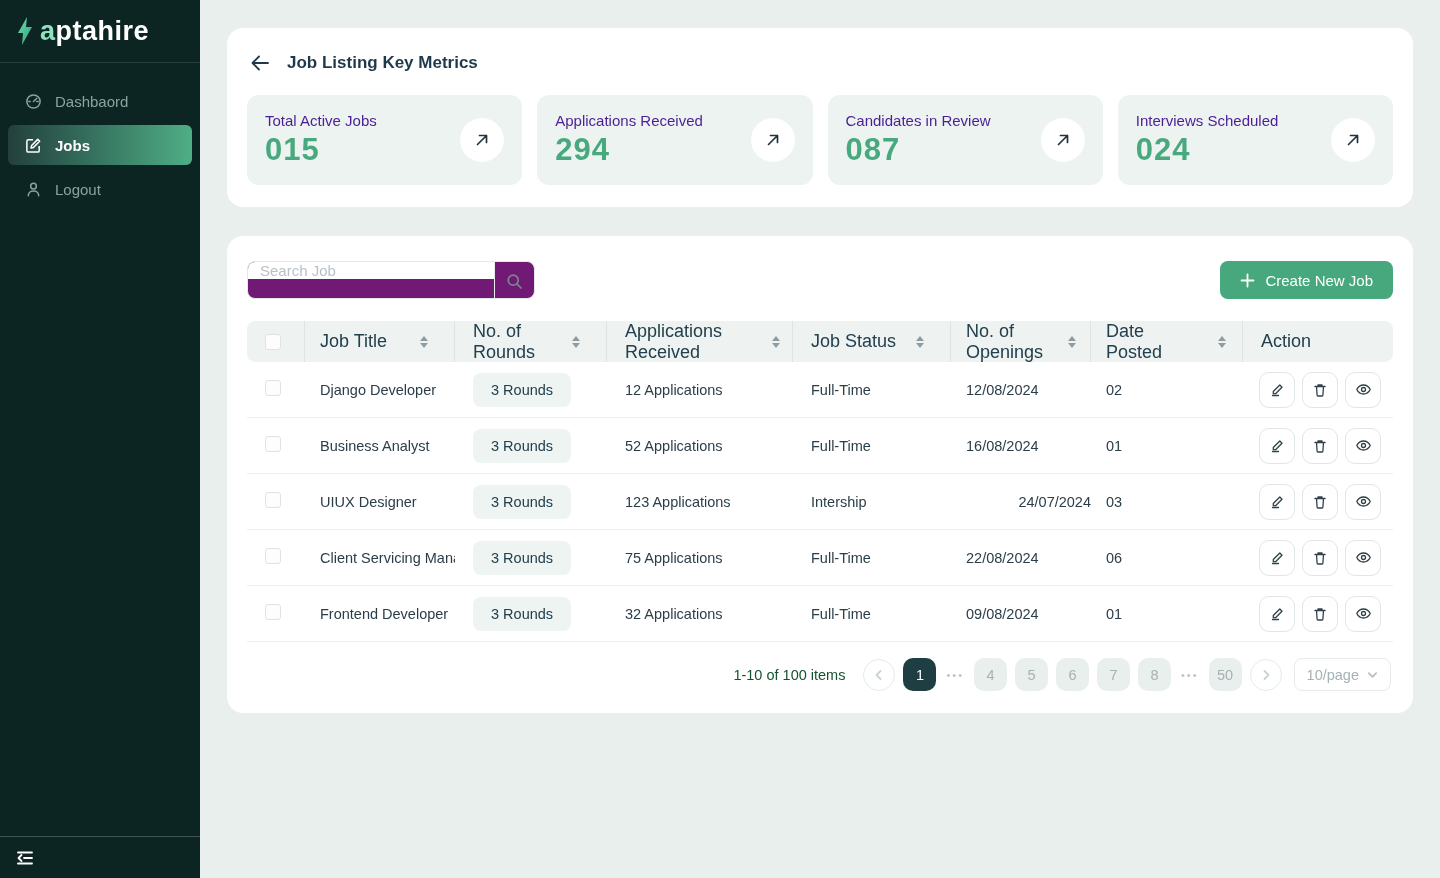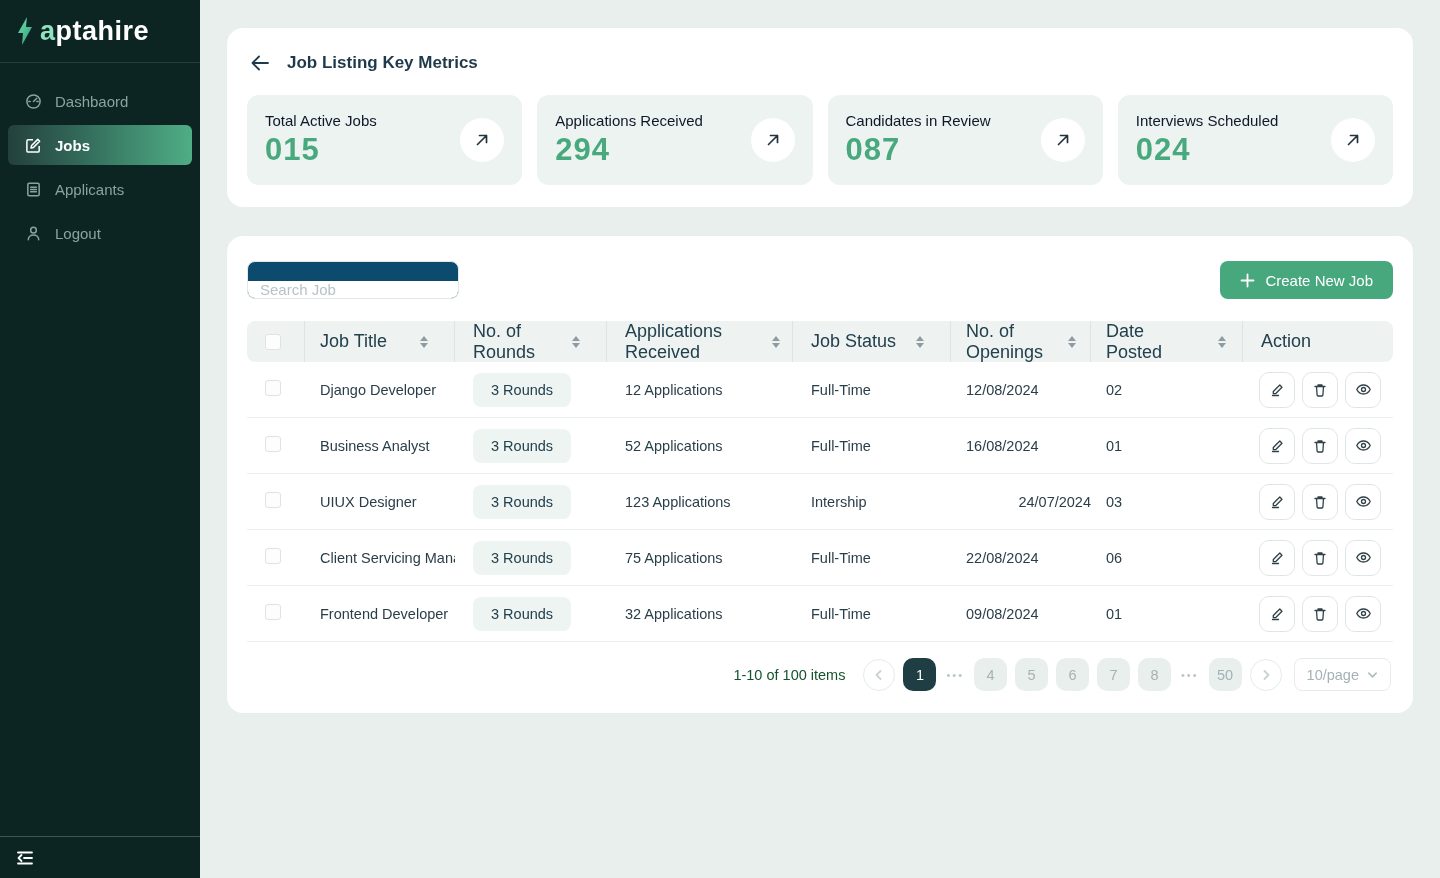--- a/index.html
+++ b/index.html
@@ -44,33 +44,33 @@
   .card { background:#ffffff; border-radius:16px; }
   .metrics-card { padding:24px 20px 22px 20px; margin-bottom:29px; }
   .page-header { display:flex; align-items:center; gap:16px; padding-left:2px; margin-bottom:21px; }
   .back-btn { width:22px; height:22px; display:flex; align-items:center; justify-content:center; cursor:pointer; }
   .page-title { font-size:17px; font-weight:700; color:#1e3a4a; }
   .metrics-row { display:flex; gap:15px; }
   .metric-tile {
     flex:1; height:90px; background:#edf3f0; border-radius:12px;
     padding:17px 18px; position:relative;
   }
-  .metric-label { font-size:15px; color:#0f172a; }
+  .metric-label { font-size:15px; color:#4c1d95; }
   .metric-value { font-size:31px; font-weight:700; color:#48a87e; margin-top:3px; letter-spacing:1px; }
   .metric-arrow {
     position:absolute; right:18px; top:23px; width:44px; height:44px; border-radius:50%;
     background:#ffffff; display:flex; align-items:center; justify-content:center; cursor:pointer;
   }
 
   
   .table-card { padding:25px 20px 22px 20px; }
   .toolbar { display:flex; justify-content:space-between; align-items:center; margin-bottom:22px; }
   .search-box {
-    width:212px; height:38px; border:1px solid #e3e8ea; border-radius:8px;
-    display:flex; align-items:flex-end; overflow:hidden; background:#0c4a6e;
+    width:288px; height:38px; border:1px solid #e3e8ea; border-radius:8px;
+    display:flex; align-items:flex-start; overflow:hidden; background:#701a75;
   }
   .search-input {
     flex:1; border:none; outline:none; padding:0 12px; font-size:15px;
     font-family:"Liberation Sans", sans-serif; color:#36454e;
   }
   .search-input::placeholder { color:#b9c2c7; }
   .search-icon-btn {
     width:40px; height:38px; border-left:1px solid #e9edef;
     display:flex; align-items:center; justify-content:center; cursor:pointer;
   }
@@ -161,29 +161,20 @@
         <svg viewBox="0 0 18 18" fill="none" stroke="#ffffff" stroke-width="1.6">
           <path d="M15 9.5 V14.5 a1.5 1.5 0 0 1 -1.5 1.5 H3.5 A1.5 1.5 0 0 1 2 14.5 V4.5 A1.5 1.5 0 0 1 3.5 3 H8.5"></path>
           <path d="M13.5 2.5 l2 2 L9 11 l-2.6 .6 L7 9 z" stroke-linejoin="round"></path>
         </svg>
       </span>
       <span class="nav-label">Jobs</span>
     </div>
     <div class="nav-item">
       <span class="nav-icon">
         <svg viewBox="0 0 18 18" fill="none" stroke="#8ba29e" stroke-width="1.6">
-          <rect x="3" y="2.5" width="12" height="13" rx="1.5"></rect>
-            <path d="M6 6.5 h6 M6 9 h6 M6 11.5 h6" stroke-linecap="round"></path>
-        </svg>
-      </span>
-      <span class="nav-label">Applicants</span>
-    </div>
-    <div class="nav-item">
-      <span class="nav-icon">
-        <svg viewBox="0 0 18 18" fill="none" stroke="#8ba29e" stroke-width="1.6">
           <circle cx="9" cy="5.5" r="3"></circle>
             <path d="M3.5 15.5 c0-3 2.4-5 5.5-5 s5.5 2 5.5 5" stroke-linecap="round"></path>
         </svg>
       </span>
       <span class="nav-label">Logout</span>
     </div>
   </nav>
 
   <div class="sidebar-footer">
     <span class="collapse-btn">

